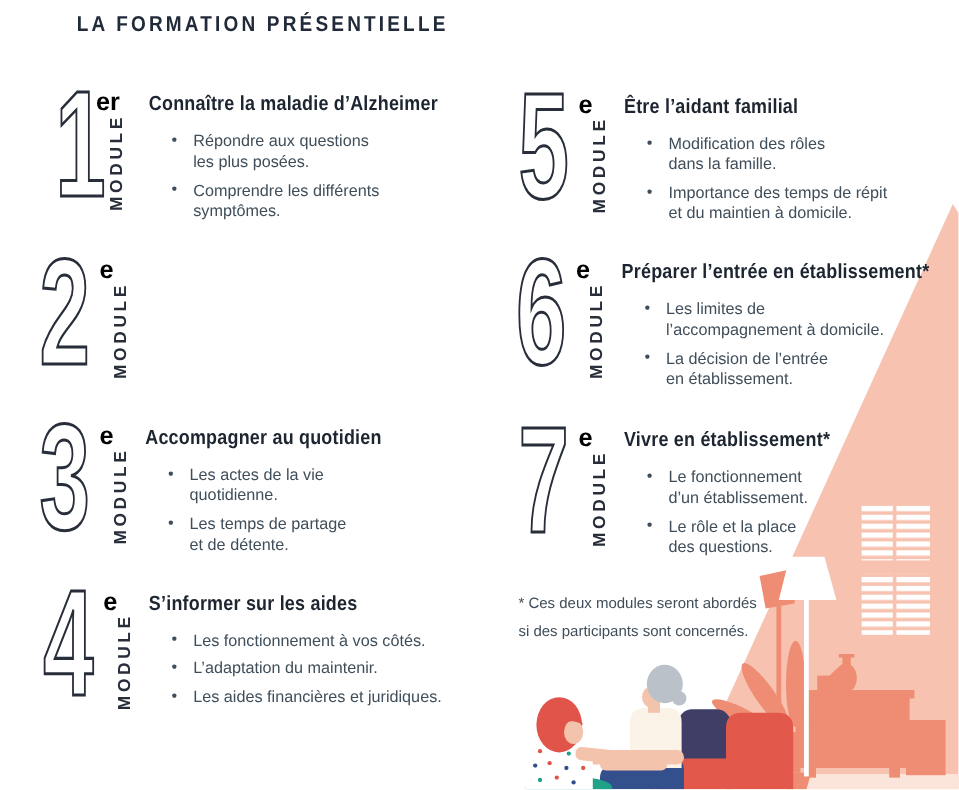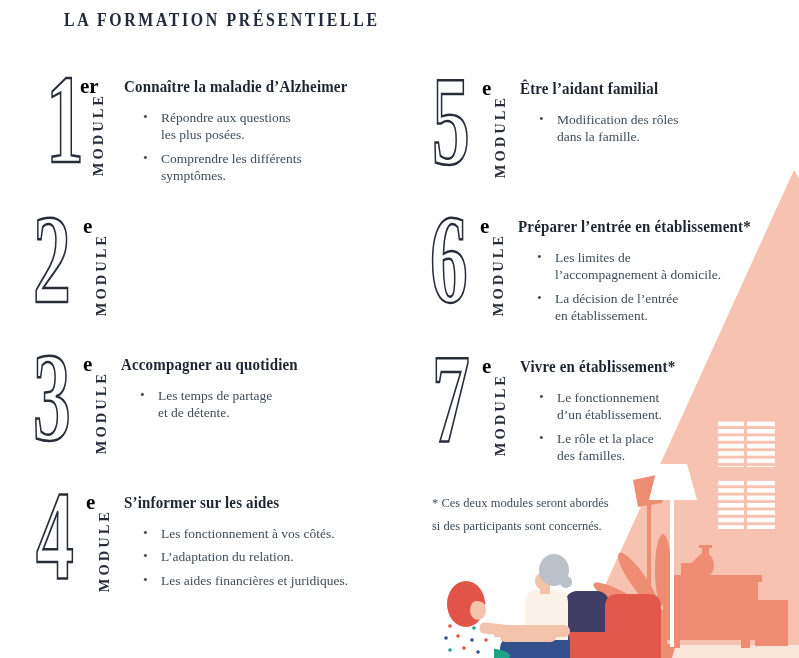--- a/index.html
+++ b/index.html
@@ -1,17 +1,17 @@
 <!DOCTYPE html>
 <html><head>
 <meta charset="utf-8">
 <style>
   html,body{margin:0;padding:0;background:#fff;}
   .page{position:relative;width:799px;height:658px;background:#fff;overflow:hidden;
-        font-family:Liberation Serif, serif;}
+        font-family:Liberation Sans, sans-serif;}
   .page-title{position:absolute;left:64px;top:10px;margin:0;font-size:18px;font-weight:700;
         color:#202a38;letter-spacing:3px;transform:scaleX(.88);transform-origin:left top;
         white-space:nowrap;z-index:3;}
   .module{position:absolute;display:flex;z-index:3;}
   .m1{left:36px;top:76px}.m2{left:33px;top:216px}.m3{left:33px;top:354px}.m4{left:36px;top:492px}
   .m5{left:432px;top:78px}.m6{left:430px;top:216px}.m7{left:432px;top:356px}
   .numblock{position:relative;width:88px;height:102px;flex:none;}
   .digit{position:absolute;left:0;top:-8px;font-size:126px;line-height:.82;font-weight:700;
         color:#fff;-webkit-text-stroke:2.5px #272e3a;transform:scaleX(.6);
         transform-origin:left top;letter-spacing:-2px;}
@@ -65,53 +65,57 @@
 
   <section class="module m3">
     <div class="numblock">
       <span class="digit">3</span>
       <span class="ordinal">e</span>
       <span class="mlabel">MODULE</span>
     </div>
     <div class="mtext">
       <h2 class="mtitle">Accompagner au quotidien</h2>
       <ul class="bullets">
+        <li>Les actes de la vie
+quotidienne.</li>
         <li>Les temps de partage
 et de détente.</li>
       </ul>
     </div>
   </section>
 
   <section class="module m4">
     <div class="numblock">
       <span class="digit">4</span>
       <span class="ordinal">e</span>
       <span class="mlabel">MODULE</span>
     </div>
     <div class="mtext">
       <h2 class="mtitle">S’informer sur les aides</h2>
       <ul class="bullets">
         <li>Les fonctionnement à vos côtés.</li>
-        <li>L’adaptation du relation.</li>
+        <li>L’adaptation du maintenir.</li>
         <li>Les aides financières et juridiques.</li>
       </ul>
     </div>
   </section>
 
   <section class="module m5">
     <div class="numblock">
       <span class="digit">5</span>
       <span class="ordinal">e</span>
       <span class="mlabel">MODULE</span>
     </div>
     <div class="mtext">
       <h2 class="mtitle">Être l’aidant familial</h2>
       <ul class="bullets">
         <li>Modification des rôles
 dans la famille.</li>
+        <li>Importance des temps de répit
+et du maintien à domicile.</li>
       </ul>
     </div>
   </section>
 
   <section class="module m6">
     <div class="numblock">
       <span class="digit">6</span>
       <span class="ordinal">e</span>
       <span class="mlabel">MODULE</span>
     </div>
@@ -131,21 +135,21 @@
       <span class="digit">7</span>
       <span class="ordinal">e</span>
       <span class="mlabel">MODULE</span>
     </div>
     <div class="mtext">
       <h2 class="mtitle">Vivre en établissement*</h2>
       <ul class="bullets">
         <li>Le fonctionnement
 d’un établissement.</li>
         <li>Le rôle et la place
-des familles.</li>
+des questions.</li>
       </ul>
     </div>
   </section>
 
   <p class="footnote">* Ces deux modules seront abordés
 si des participants sont concernés.</p>
 
   <svg class="illustration" viewBox="0 0 399 488" aria-hidden="true">
     <defs>
       <pattern id="blinds" width="8" height="7.4" patternUnits="userSpaceOnUse">

